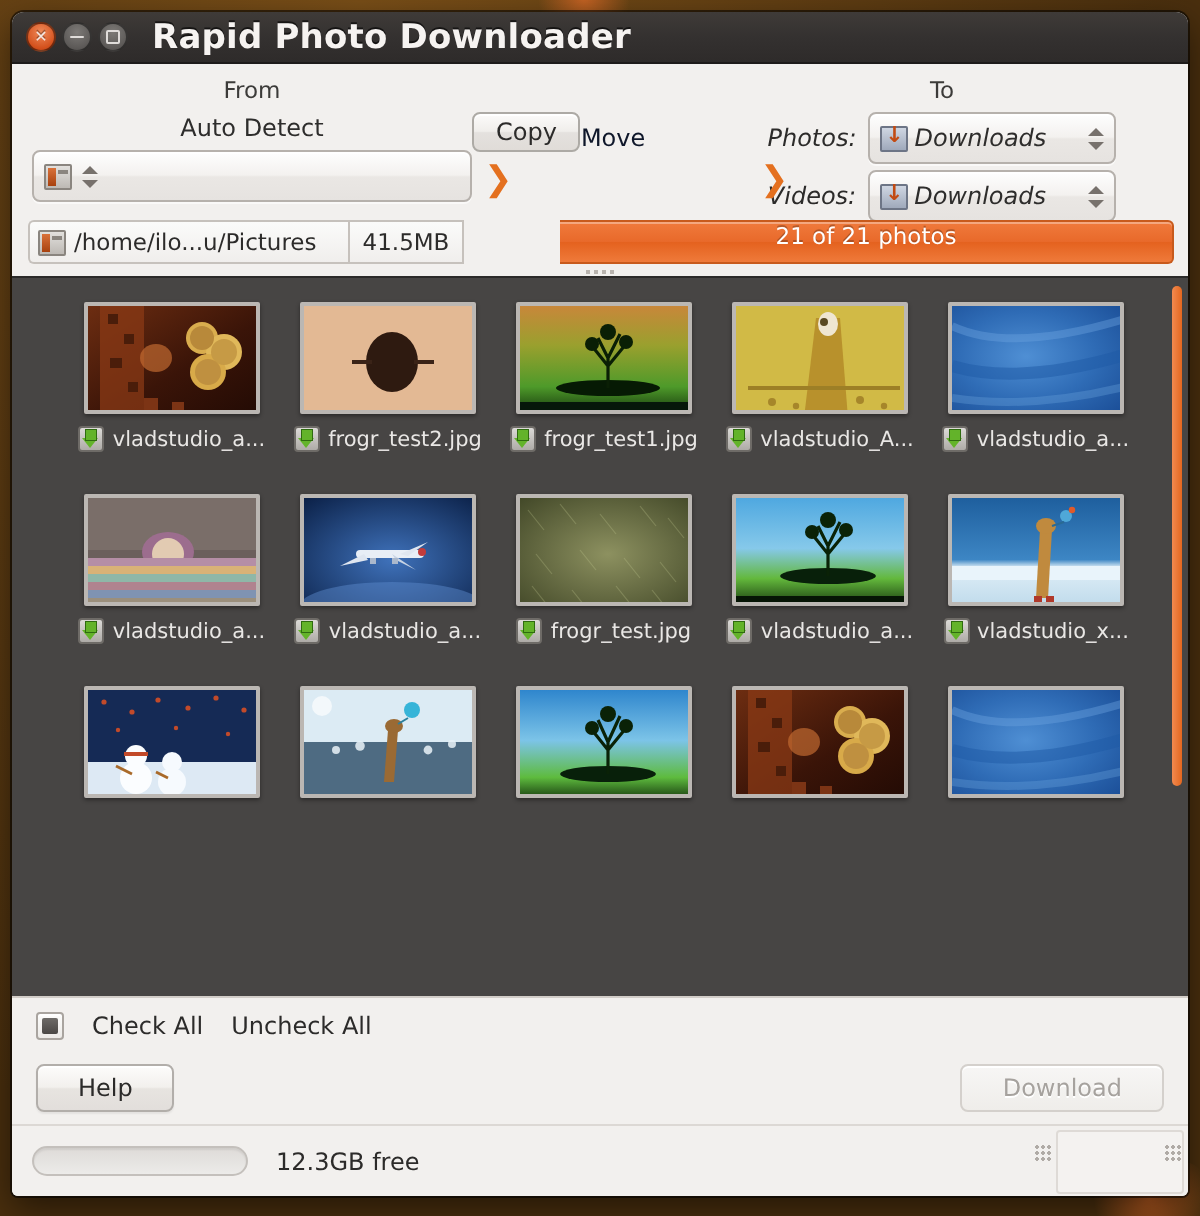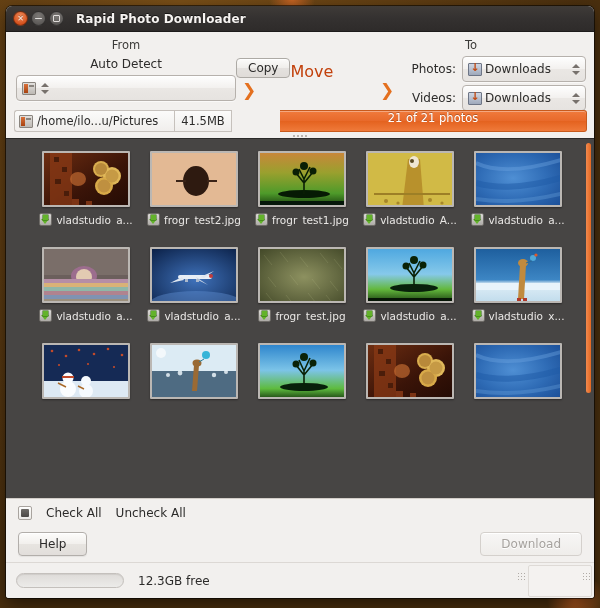--- a/index.html
+++ b/index.html
@@ -55,21 +55,21 @@
     flex: 0 0 auto;
   }
   .wbtn.close  { background: radial-gradient(circle at 50% 32%, #f08b5a, #d3501c 72%, #b03c12); }
   .wbtn.min    { background: radial-gradient(circle at 50% 32%, #7d7a77, #5c5957 72%, #4a4745); }
   .wbtn.max    { background: radial-gradient(circle at 50% 32%, #7d7a77, #5c5957 72%, #4a4745); }
   .wbtn .g { font-size: 8px; font-weight: bold; opacity: .92; }
   .wbtn.min .g { display:block; width:7px; height:1.5px; background:#e9e6e4; border-radius:1px;}
   .wbtn.max .g { display:block; width:7px; height:7px; border:1.5px solid #e9e6e4; border-radius:1px;}
   #win-title {
     margin-left: 9px;
-    color: #f6f3f1; font-size: 12px; font-weight: bold;
+    color: #f6f3f1; font-size: 17px; font-weight: bold;
     text-shadow: 0 -1px 0 rgba(0,0,0,.6);
     letter-spacing: .1px;
   }
 
   
   #toppanel {
     flex: 0 0 auto;
     background: #f2f0ee;
     padding: 0;
     position: relative;
@@ -140,28 +140,28 @@
     width: 120px; display: flex; 
     align-items: center; padding-top: 23px;
   }
   .copybtn {
     background: linear-gradient(to bottom, #fcfbfa 0%, #f0eeeb 48%, #e4e1de 52%, #e0dcd8 100%);
     border: 1px solid #adaaa5; border-radius: 4px;
     padding: 2px 11px; font-size: 12px; color: #2c2b2a;
     box-shadow: inset 0 1px 0 #fff;
   }
   .movebtn {
-    margin-top: 7px; font-size: 16px; color: #c2410c;
+    margin-top: 7px; font-size: 12px; color: #0f172a;
   }
   .chev-l { position: absolute; left: 236px; top: 50px; }
   .chev-r { position: absolute; left: 374px; top: 50px; }
 
   .col-to { flex: 1 1 auto; padding-right: 8px; padding-top: 5px; }
-  .to-row { display: flex; align-items: center; justify-content: flex-end;
-            margin-top: 3px; gap: 6px; }
+  .to-row { display: flex; align-items: center; justify-content: center;
+            margin-top: 3px; gap: 6px; font-style: italic; }
   .to-row .rlbl { font-size: 12px; color: #2c2b2a; }
   .to-row .combo { width: 124px; }
 
   
   #pathstrip {
     height: 22px; display: flex; align-items: stretch;
     margin: 0 7px 0 8px;
   }
   .pathbox {
     width: 160px; display: flex; align-items: center;

